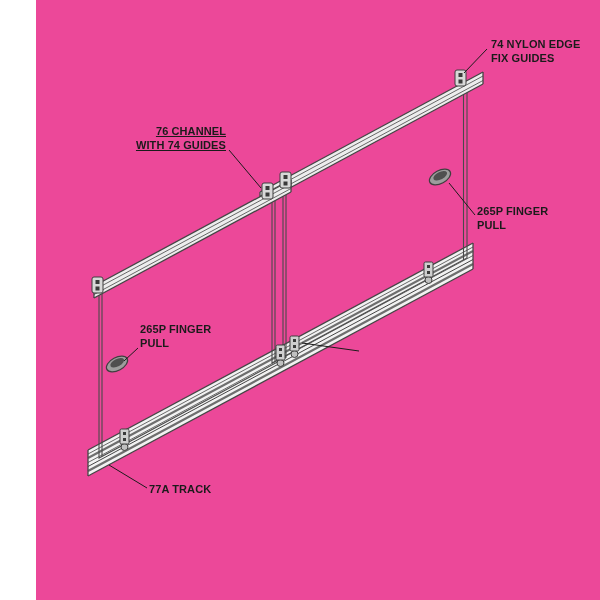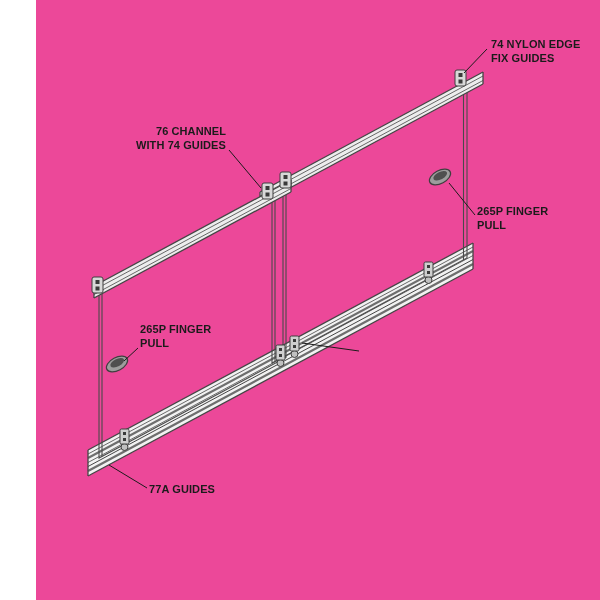--- a/index.html
+++ b/index.html
@@ -146,25 +146,25 @@
       <line x1="439" y1="215" x2="413" y2="183"></line>
       <line x1="102" y1="348" x2="88" y2="361"></line>
       <line x1="323" y1="351" x2="266" y2="343"></line>
       <line x1="111" y1="488" x2="73" y2="465"></line>
     </g>
   </svg>
 
   <div class="label" style="left:455px; top:37px;">74 NYLON EDGE
 FIX GUIDES</div>
 
-  <div class="label align-right" style="left:88px; top:124px; width:102px;">76 CHANNEL
+  <div class="label align-right" style="left:88px; top:124px; width:102px;text-decoration:underline;">76 CHANNEL
 WITH 74 GUIDES</div>
 
   <div class="label" style="left:441px; top:204px;">265P FINGER
 PULL</div>
 
   <div class="label" style="left:104px; top:322px;">265P FINGER
 PULL</div>
 
 
-  <div class="label" style="left:113px; top:482px;">77A GUIDES</div>
+  <div class="label" style="left:113px; top:482px;">77A TRACK</div>
 
 </div>
 
 </body></html>

